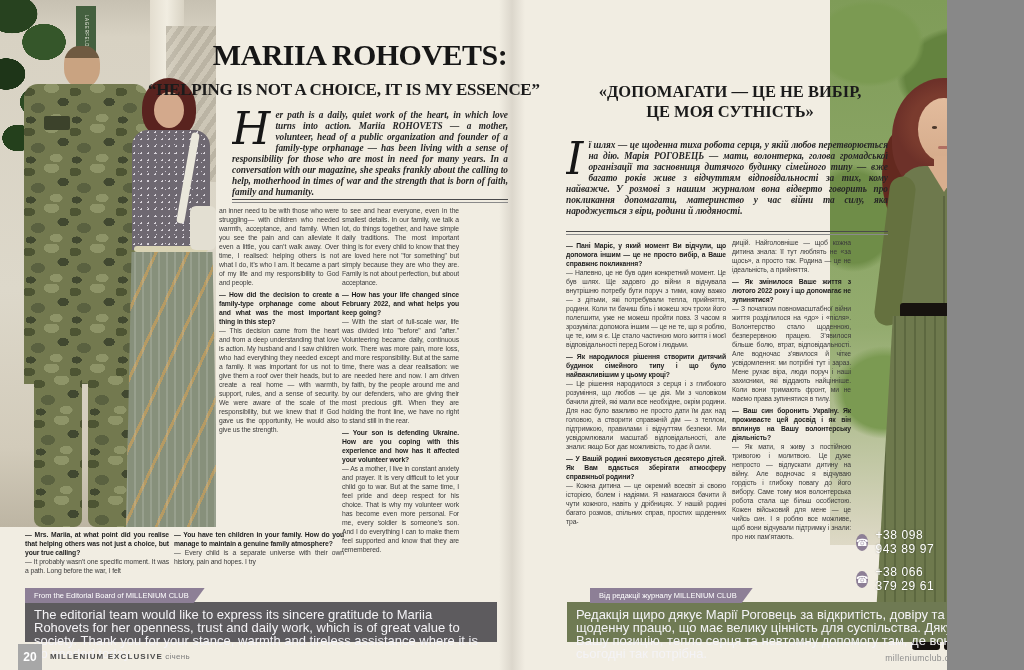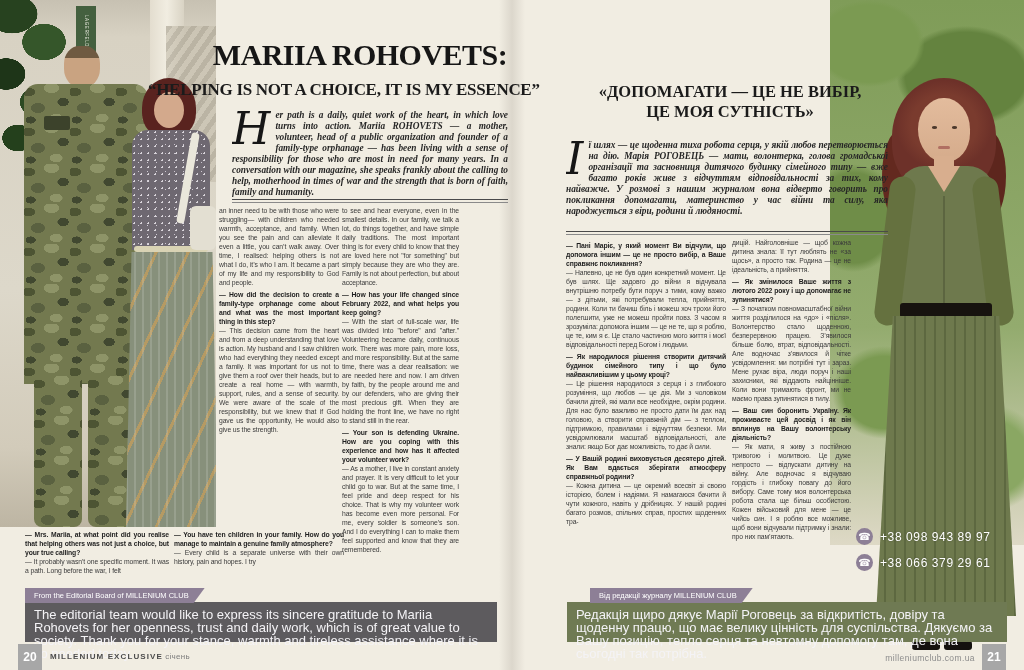--- a/index.html
+++ b/index.html
@@ -1,16 +1,16 @@
 <!DOCTYPE html>
 <html><head>
 <meta charset="utf-8">
 <style>
   html,body{margin:0;padding:0;background:#888;}
-  .spread{position:relative;width:1024px;height:670px;background:#f1ede2;overflow:hidden;
+  .spread{position:relative;width:947px;height:670px;background:#f1ede2;overflow:hidden;
           font-family:"Liberation Sans",sans-serif;}
   .abs{position:absolute;}
 
   
   .fold{left:499px;top:0;width:26px;height:670px;
         background:linear-gradient(90deg,rgba(0,0,0,0) 0%,rgba(90,80,70,.14) 50%,rgba(0,0,0,0) 100%);z-index:3;}
 
   
   .l-title{left:170px;top:38px;width:380px;text-align:center;z-index:5;
            font-family:"Liberation Serif",serif;font-weight:700;font-size:30px;letter-spacing:-0.5px;color:#161616;}

